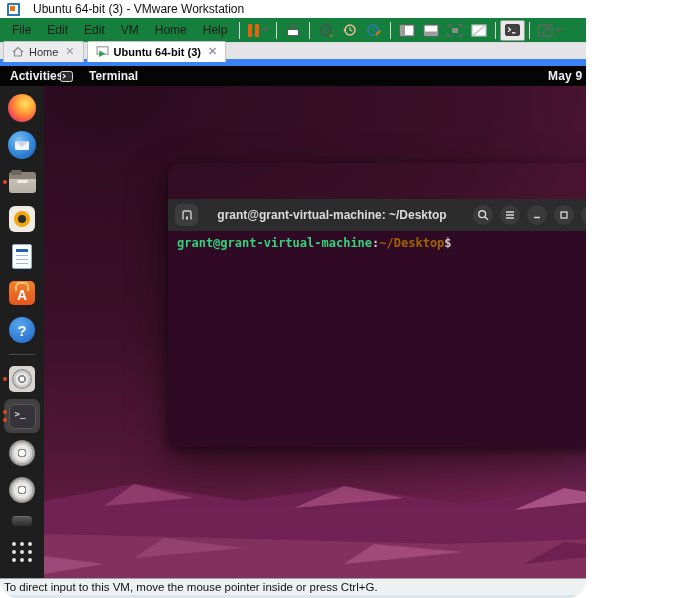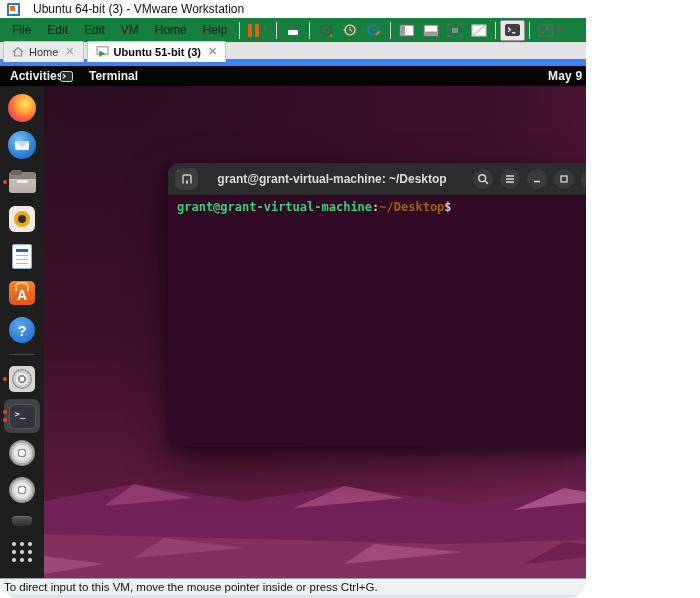--- a/index.html
+++ b/index.html
@@ -78,21 +78,21 @@
   .disc.big { width:26px; height:26px;
     background: radial-gradient(circle, #ffffff 0 3px, #8d8d8d 3px 4.5px, #e8e8e8 4.5px 8px, #cfcdcb 8px 10.5px, #a9a7a5 10.5px 12px, #8a8886 12px 13px); }
   .icon-terminal-app { width:27px; height:25px; border-radius:6px; background:#37333c; border:1px solid #59555e; color:#cfe3cf; font:bold 9px "DejaVu Sans Mono",monospace; display:flex; align-items:flex-start; justify-content:flex-start; padding:4px 0 0 5px; }
   .icon-trash { width:20px; height:10px; border-radius:4px; background:linear-gradient(180deg,#565656,#2e2e2e); border-top:1px solid #6e6e6e; }
   .icon-show-apps { display:grid; grid-template-columns:repeat(3,4px); grid-template-rows:repeat(3,4px); gap:4px; }
   .icon-show-apps i { display:block; width:4px; height:4px; border-radius:50%; background:#dedede; }
 
   
   .terminal { position:absolute; left:168px; top:97px; width:440px; height:284px; border-radius:11px 11px 8px 8px; overflow:hidden;
     box-shadow: 0 16px 38px rgba(0,0,0,.5), 0 3px 10px rgba(0,0,0,.4); }
-  .term-header { height:32px; background:#2c2c2c; display:flex; align-items:center; padding:16px 7px; }
+  .term-header { height:32px; background:#2c2c2c; display:flex; align-items:center; padding:16px 7px;margin-top:36px; }
   .newtab-btn { width:23px; height:22px; border-radius:6px; background:#3d3d3d; display:flex; align-items:center; justify-content:center; flex:0 0 auto; }
   .term-title { flex:1; text-align:center; color:#dcdcdc; font-weight:bold; font-size:12px; white-space:nowrap; overflow:hidden; }
   .circle-btn { width:20px; height:20px; border-radius:50%; background:#3a3a3a; margin-left:7px; display:flex; align-items:center; justify-content:center; flex:0 0 auto; }
   .term-body { position:relative; height:252px; background:#300a24; padding:5px 9px; font:bold 12px "DejaVu Sans Mono",monospace; }
   .scrollbar { position:absolute; top:2px; bottom:2px; right:3px; width:4px; background:#d7d2cf; border-radius:2px; }
   .p-green { color:#34d17b; } .p-white { color:#d0cfcc; } .p-blue { color:#a16207; }
 
   
   .statusbar { position:absolute; top:578px; left:0; width:700px; height:20px; background:#eef1f1; border-top:1px solid #9aa0a4; box-shadow: inset 0 -3px 0 #d9e5ef; font-size:11.5px; color:#111; display:flex; align-items:flex-start; padding:2px 0 0 4px; }
 </style>
@@ -205,21 +205,21 @@
         <path d="M1,6 L6,1.5 L11,6 M2.5,5.2 V10 H9.5 V5.2" fill="none" stroke="#8a8a8a" stroke-width="1.2"></path>
       </svg>
       <span>Home</span>
       <span class="tab-close">✕</span>
     </div>
     <div class="tab active">
       <svg width="13" height="11" viewBox="0 0 13 11">
         <rect x="1" y="0.8" width="11" height="7.4" fill="#fdfdfd" stroke="#8a8a8a" stroke-width="1"></rect>
         <path d="M3.2,4.5 V11 L9.2,7.7 Z" fill="#2ea043"></path>
       </svg>
-      <span>Ubuntu 51-bit (3)</span>
+      <span>Ubuntu 64-bit (3)</span>
       <span class="tab-close">✕</span>
     </div>
   </div>
 
   <div class="vm-screen">
 
     <svg class="wallpaper-art" viewBox="0 0 656 492" preserveAspectRatio="none">
       <polygon points="520,160 584,140 640,158 656,150 656,205 588,210 532,196" fill="#6a1e4a"></polygon>
       <polygon points="584,140 622,152 600,168" fill="#833063"></polygon>
       <polygon points="524,210 600,198 656,205 656,258 576,262 528,244" fill="#5a1a40"></polygon>

